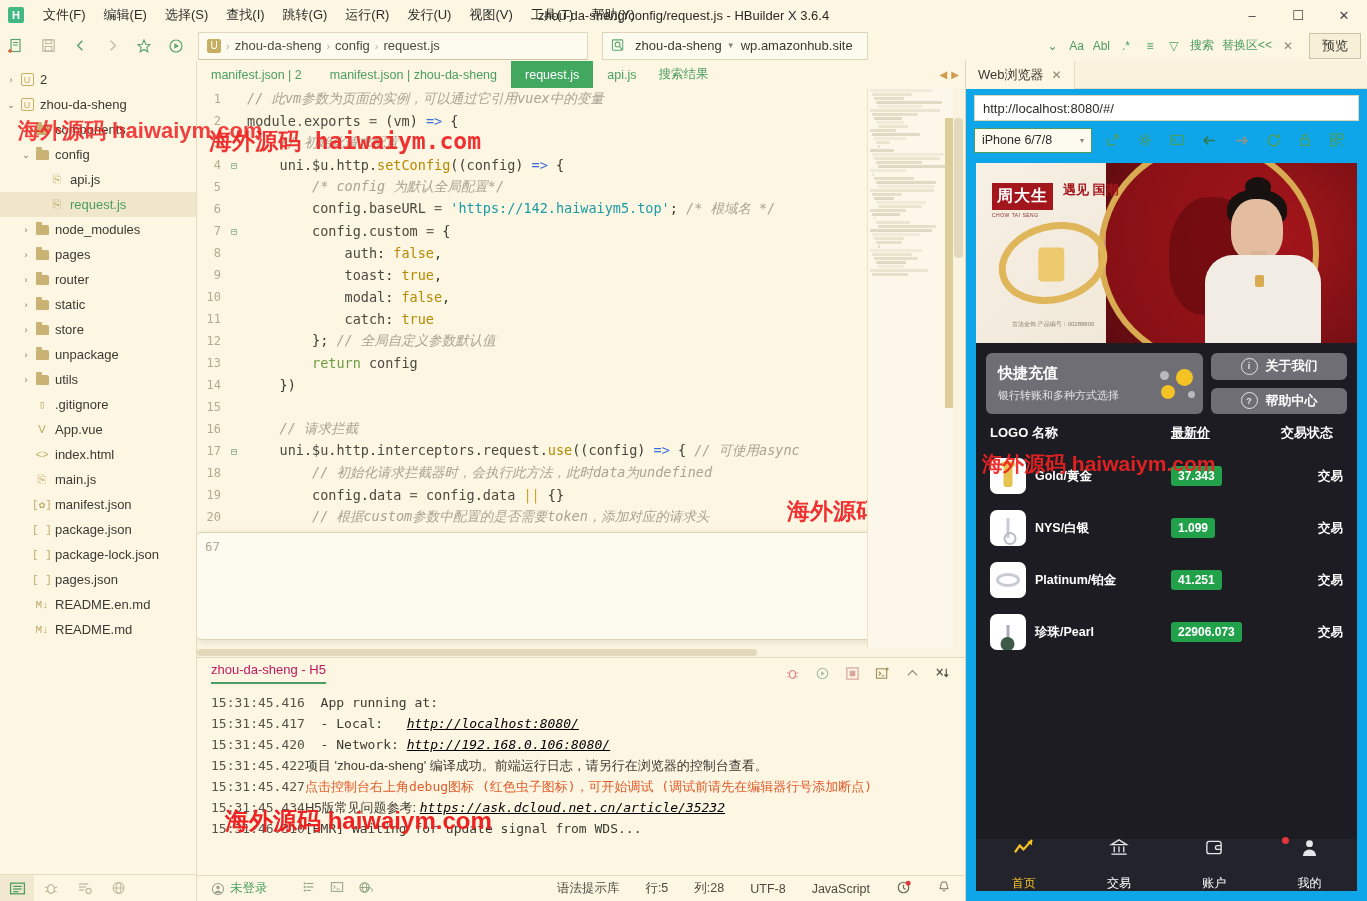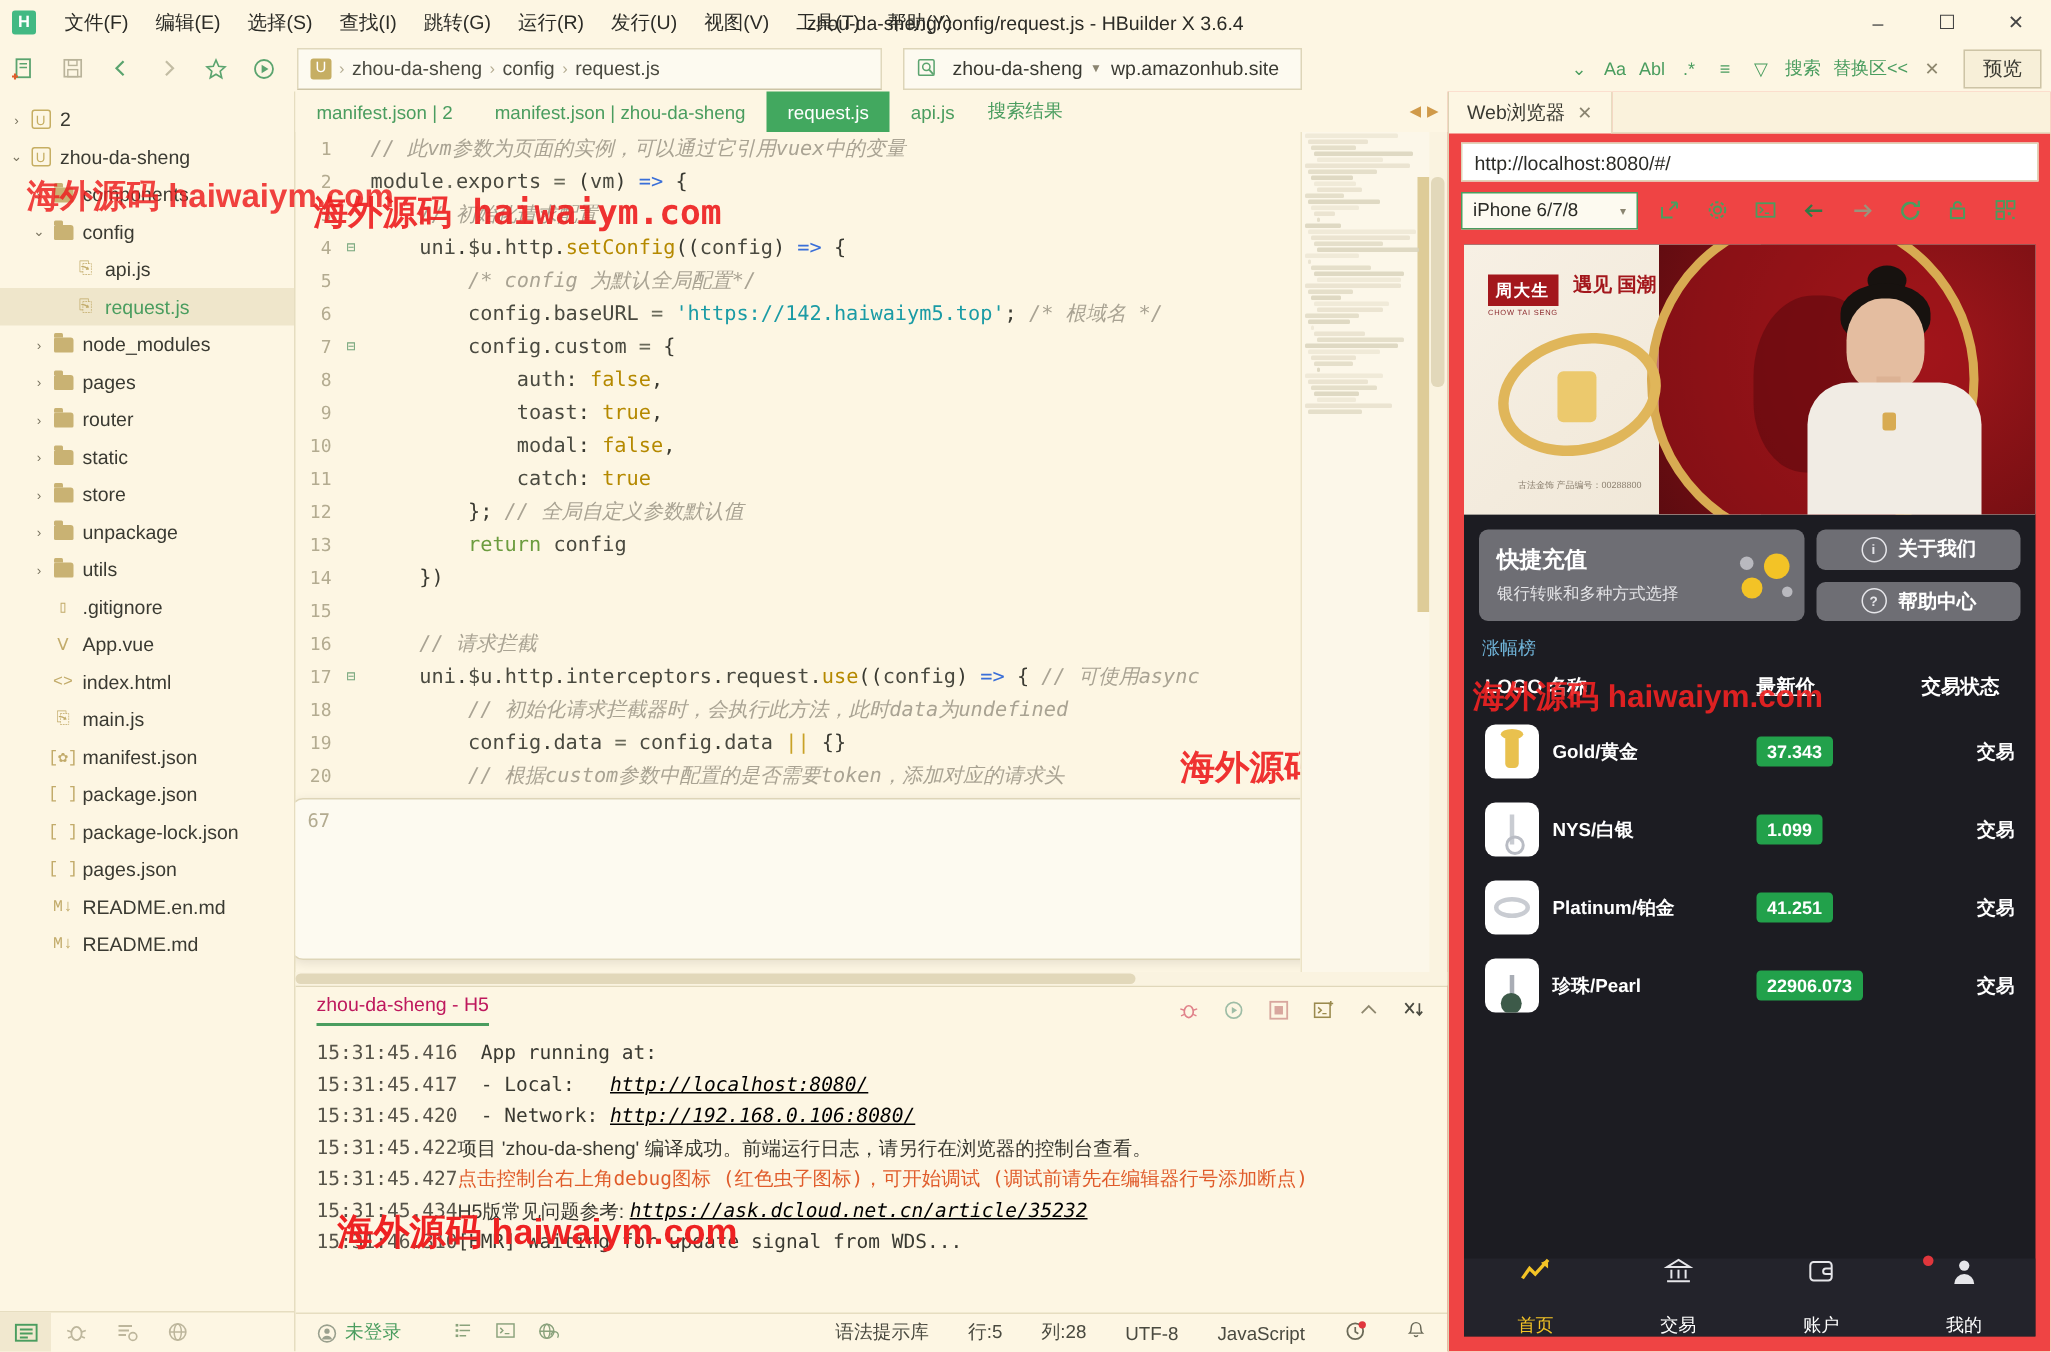--- a/index.html
+++ b/index.html
@@ -131,38 +131,38 @@
   .cn { font-family:"Liberation Sans",sans-serif; }
 
   
   .statusbar { height:26px; flex:0 0 26px; display:flex; align-items:center; background:#fdf6e3; border-top:1px solid #e6ddc0; font-size:12.5px; }
   .sb-left { display:flex; align-items:center; gap:8px; padding-left:14px;}
   .sb-user { color:#4a9d5f; display:flex; align-items:center; gap:5px;}
   .sb-icons { display:flex; gap:14px; margin-left:26px; color:#8aa27c;}
   .sb-right { margin-left:auto; display:flex; align-items:center; gap:26px; padding-right:14px; color:#4a4a40;}
 
   
-  .rightpanel { width:402px; flex:0 0 402px; border-left:1px solid #ddd3b4; background:#ef4444; display:flex; flex-direction:column; }
+  .rightpanel { width:402px; flex:0 0 402px; border-left:1px solid #ddd3b4; background:#0ea5e9; display:flex; flex-direction:column; }
   .wb-tabrow { height:28px; flex:0 0 28px; display:flex; align-items:stretch; }
   .wb-tab { display:flex;align-items:center;gap:8px;padding:0 12px;font-size:13px;color:#3a3a32;background:#fdf6e3;border-right:1px solid #e6ddc0;}
   .wb-x { color:#8a8470; font-size:12px;}
   .wb-rest { flex:1; background:#faf2dc; border-bottom:1px solid #e6ddc0;}
   .urlbar { margin:6px 8px 0 8px; height:26px; border:1px solid #ded5b8; background:#fff; display:flex; align-items:center; padding:0 8px; font-size:13px; color:#2b2b26;}
   .wb-tools { height:34px; display:flex; align-items:center; gap:10px; padding:4px 8px 0 8px; }
   .devsel { width:118px;height:25px;border:1px solid #4a9d5f;background:#fdfaf0;display:flex;align-items:center;justify-content:space-between;padding:0 7px;font-size:12.5px;color:#2b2b26;}
   .wt { width:22px;height:22px;display:flex;align-items:center;justify-content:center;color:#4a9d5f;}
   .wt.grey { color:#8a8470; }
   .phone { flex:1; margin:8px 10px 10px 10px; background:#1c1c22; overflow:hidden; position:relative; display:flex; flex-direction:column; }
 
   .banner { height:180px; flex:0 0 180px; position:relative; overflow:hidden; background:#f6eee0; }
   .ban-left { position:absolute; inset:0 48% 0 0; background:linear-gradient(135deg,#f7f0e4 0%,#efe6d6 100%); }
   .ban-right { position:absolute; inset:0 0 0 34%; background:radial-gradient(circle at 70% 40%, #a3171c 0%, #7d1014 55%, #5d0b10 100%); }
   .ban-oval { position:absolute; left:32%; top:-12%; width:58%; height:124%; border-radius:50%; border:6px solid #d8ab52; background:rgba(160,20,25,.55);}
   .ban-logo { position:absolute; left:16px; top:20px; display:flex; gap:10px; align-items:flex-start; z-index:4;}
-  .ban-logo .bl1 { background:#a3171c; color:#fff; font-size:11px; font-weight:bold; padding:3px 5px; letter-spacing:1px;}
+  .ban-logo .bl1 { background:#a3171c; color:#fff; font-size:16px; font-weight:bold; padding:3px 5px; letter-spacing:1px;}
   .ban-logo .bl2 { color:#a3171c; font-size:13px; font-weight:bold; line-height:13px;}
   .bangle {
     position:absolute; left:22px; top:60px; width:110px; height:80px; border:7px solid #e0b65a;
     border-radius:50%; transform:rotate(-14deg); z-index:3;
   }
   .bangle:after{content:"";position:absolute;left:34%;top:26%;width:26px;height:34px;background:#ecc96d;border-radius:4px;transform:rotate(14deg);}
   .ban-cap { position:absolute; left:36px; bottom:14px; font-size:6px; color:#8c8070; line-height:9px; z-index:4;}
   .model { position:absolute; right:8%; bottom:0; width:130px; height:150px; z-index:4;}
   .m-head { position:absolute; left:34px; top:6px; width:52px; height:62px; background:#e4bda0; border-radius:45% 45% 42% 42%; }
   .m-hair { position:absolute; left:30px; top:-4px; width:60px; height:40px; background:#17120f; border-radius:50% 50% 40% 40%;}
@@ -850,21 +850,20 @@
               <span class="circ">i</span>
               <span>关于我们</span>
             </div>
             <div class="pr-btn">
               <span class="circ">?</span>
               <span>帮助中心</span>
             </div>
           </div>
         </div>
 
-        <div class="rank">涨幅榜</div>
 
         <div class="thead">
           <div class="th-1">LOGO 名称</div>
           <div class="th-2">最新价</div>
           <div class="th-3">交易状态</div>
         </div>
 
         <div id="pricerows">
             <div class="prow">
               <div class="p-logo">

